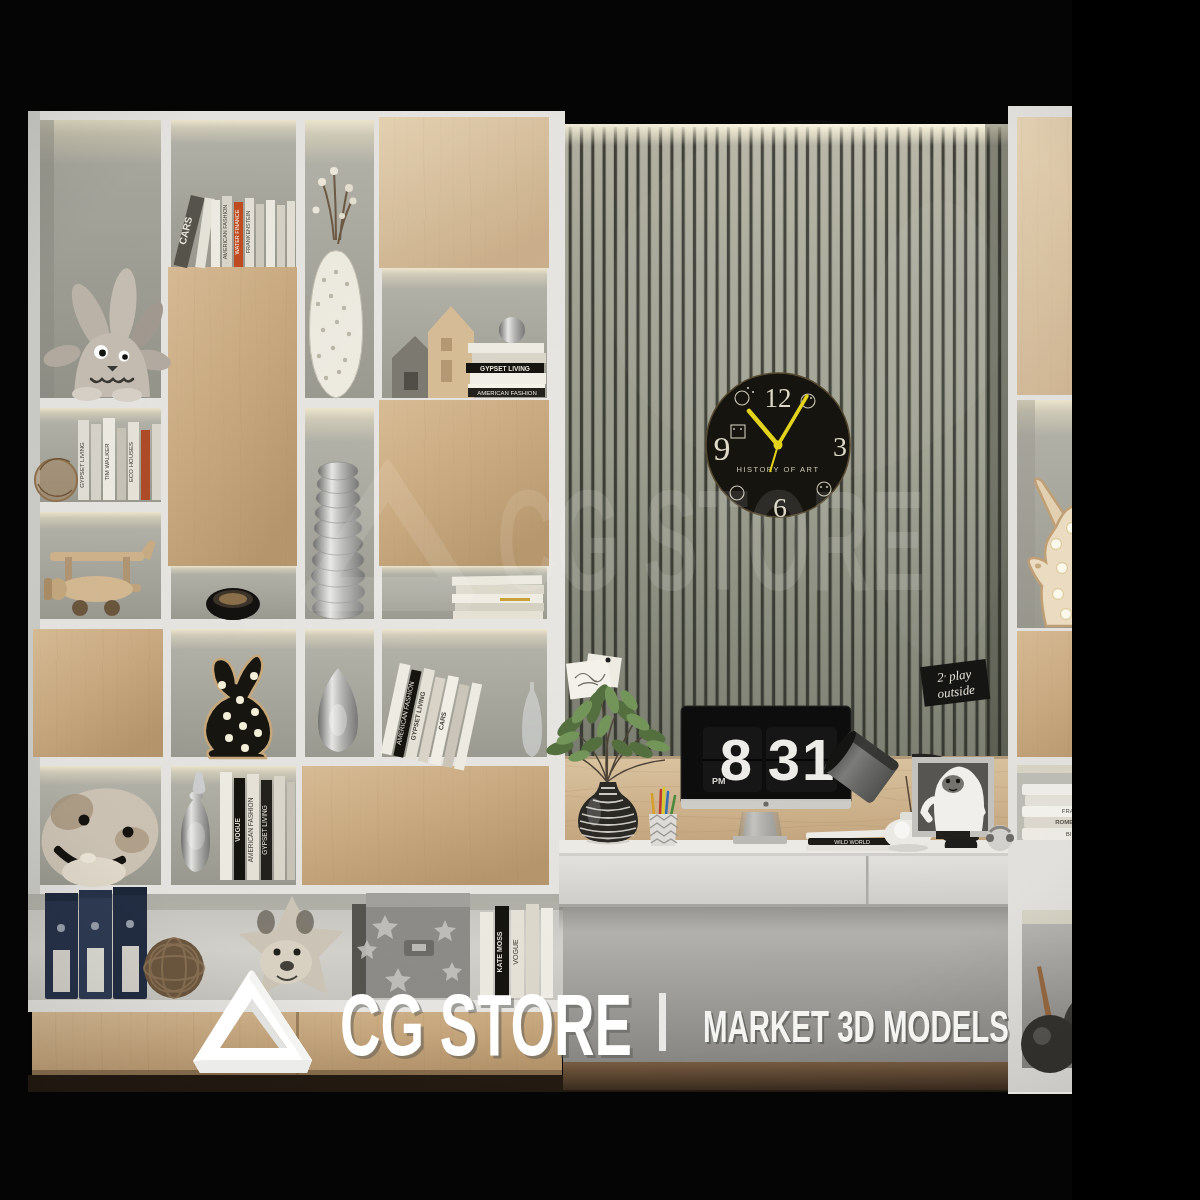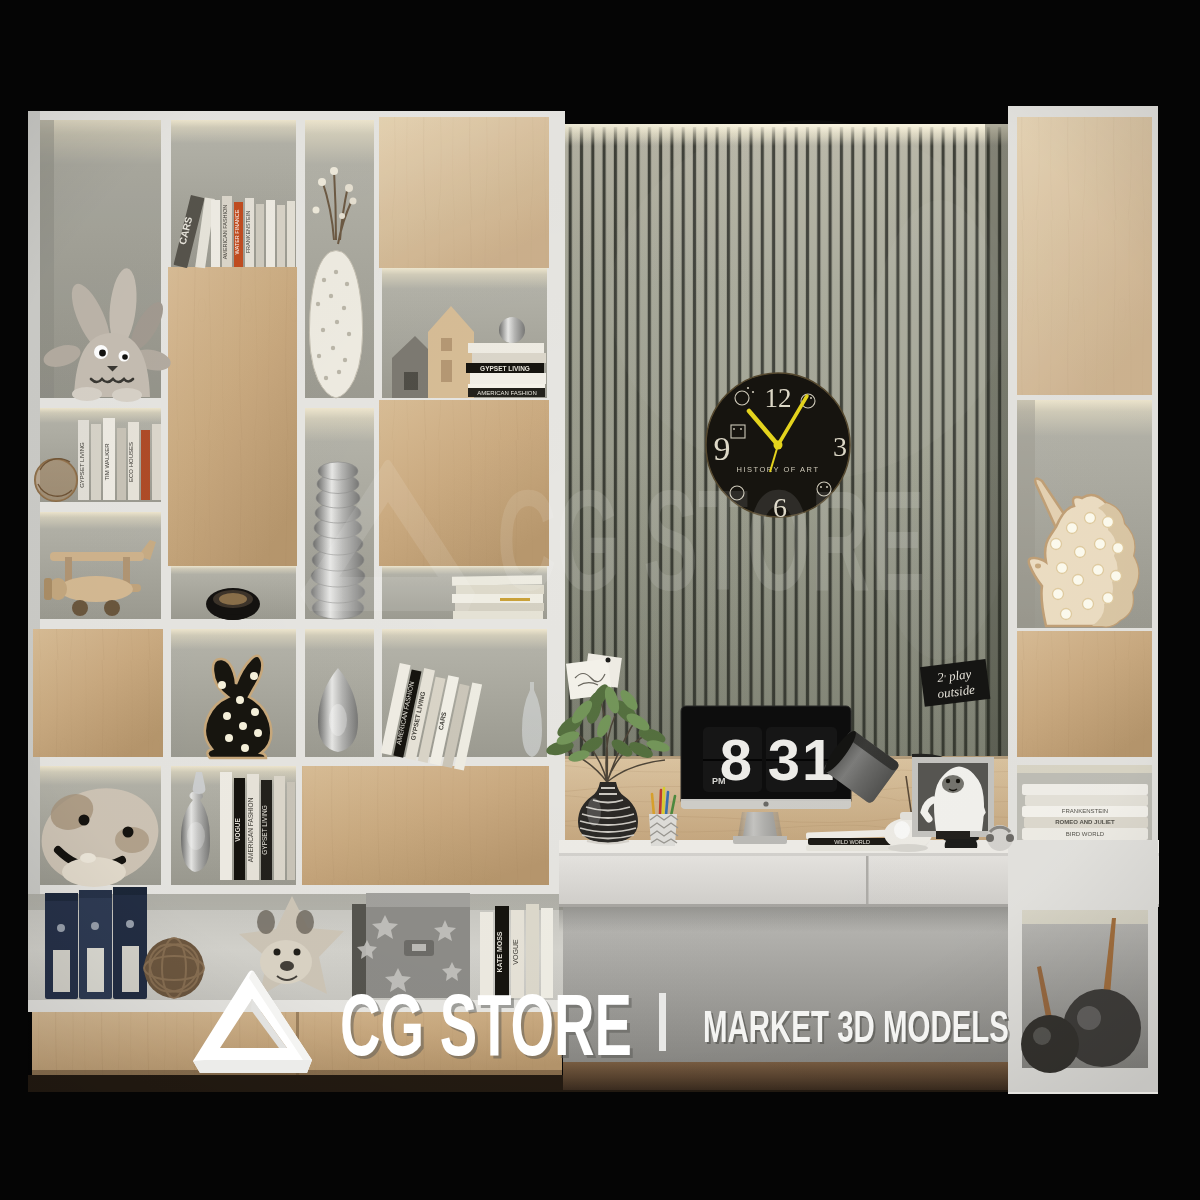--- a/index.html
+++ b/index.html
@@ -1,16 +1,16 @@
 <!DOCTYPE html>
 <html><head>
 <meta charset="utf-8">
 <style>
   html,body{margin:0;padding:0;background:#000;}
-  #scene{width:1200px;height:1200px;position:relative;overflow:hidden;background:#040404;
+  #scene{width:1072px;height:1200px;position:relative;overflow:hidden;background:#040404;
     font-family:"Liberation Sans", sans-serif;}
   svg{display:block;}
 </style>
 </head>
 <body>
 <div id="scene">
 <svg width="1200" height="1200" viewBox="0 0 1200 1200">
 <defs>
   <linearGradient id="gBack" x1="0" y1="0" x2="0" y2="1">
     <stop offset="0" stop-color="#efe7cf"></stop>

